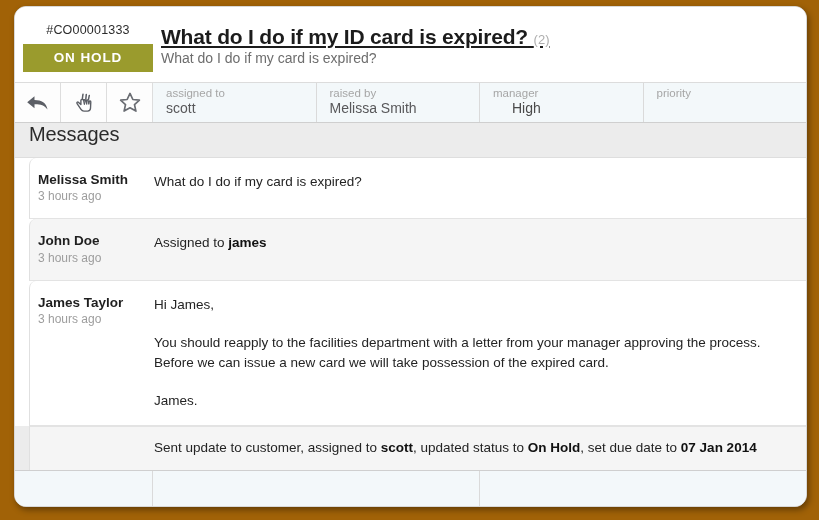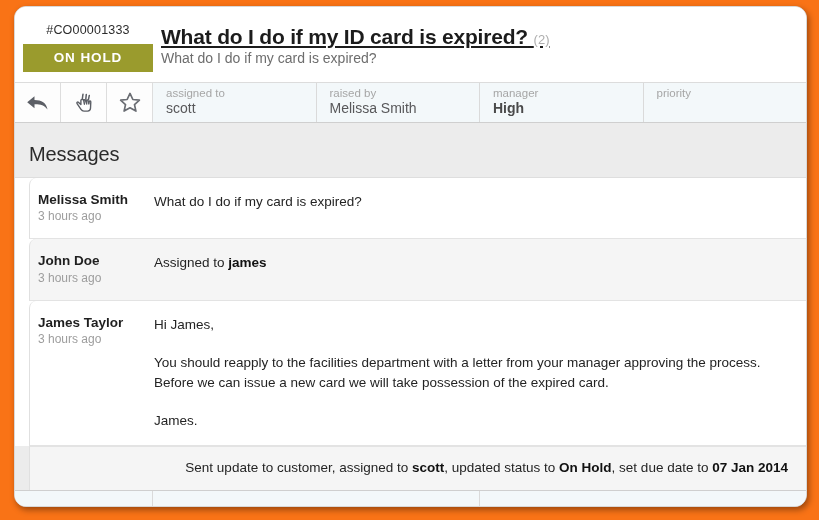--- a/index.html
+++ b/index.html
@@ -12,21 +12,21 @@
     background: #ffffff;
     font-family: "Liberation Sans", sans-serif;
     -webkit-font-smoothing: antialiased;
     overflow: hidden;
   }
 
   .page {
     position: relative;
     width: 819px;
     height: 520px;
-    background: #f97316;
+    background: #a16207;
   }
 
   
   .ticket-card {
     position: absolute;
     left: 14px;
     top: 6px;
     width: 791px;
     height: 499px;
     background: #ffffff;
@@ -135,26 +135,26 @@
     white-space: nowrap;
     overflow: hidden;
   }
   .meta-value {
     font-size: 14px;
     color: #58585a;
     line-height: 1.25;
     white-space: nowrap;
     overflow: hidden;
   }
-  .meta-value.bold { font-weight: bold; color: #4a4a4a; }
+  .meta-value.bold { font-weight: normal; color: #4a4a4a; margin-left: 19px; }
 
   
   .messages-section {
     background: #ececec;
-    padding-top: 20px;
+    padding-top: 0;
     min-height: 330px;
   }
   .messages-heading {
     font-size: 20px;
     color: #2b2b2b;
     padding: 0 0 11px 14px;
     font-weight: normal;
     letter-spacing: -0.1px;
   }
 
@@ -213,21 +213,20 @@
   .system-row .spacer-col {
     flex: 0 0 124px;
     width: 124px;
   }
   .system-text {
     flex: 1 1 auto;
     padding: 12px 18px 13px 0;
     font-size: 13.5px;
     color: #242424;
     line-height: 1.3;
-    text-align: right;
   }
   .system-text b { font-weight: bold; color: #111111; }
 
   
   .footer-bar {
     display: flex;
     align-items: stretch;
     background: #f3f8fa;
     border-top: 1px solid #cfcfcf;
     height: 41px;

